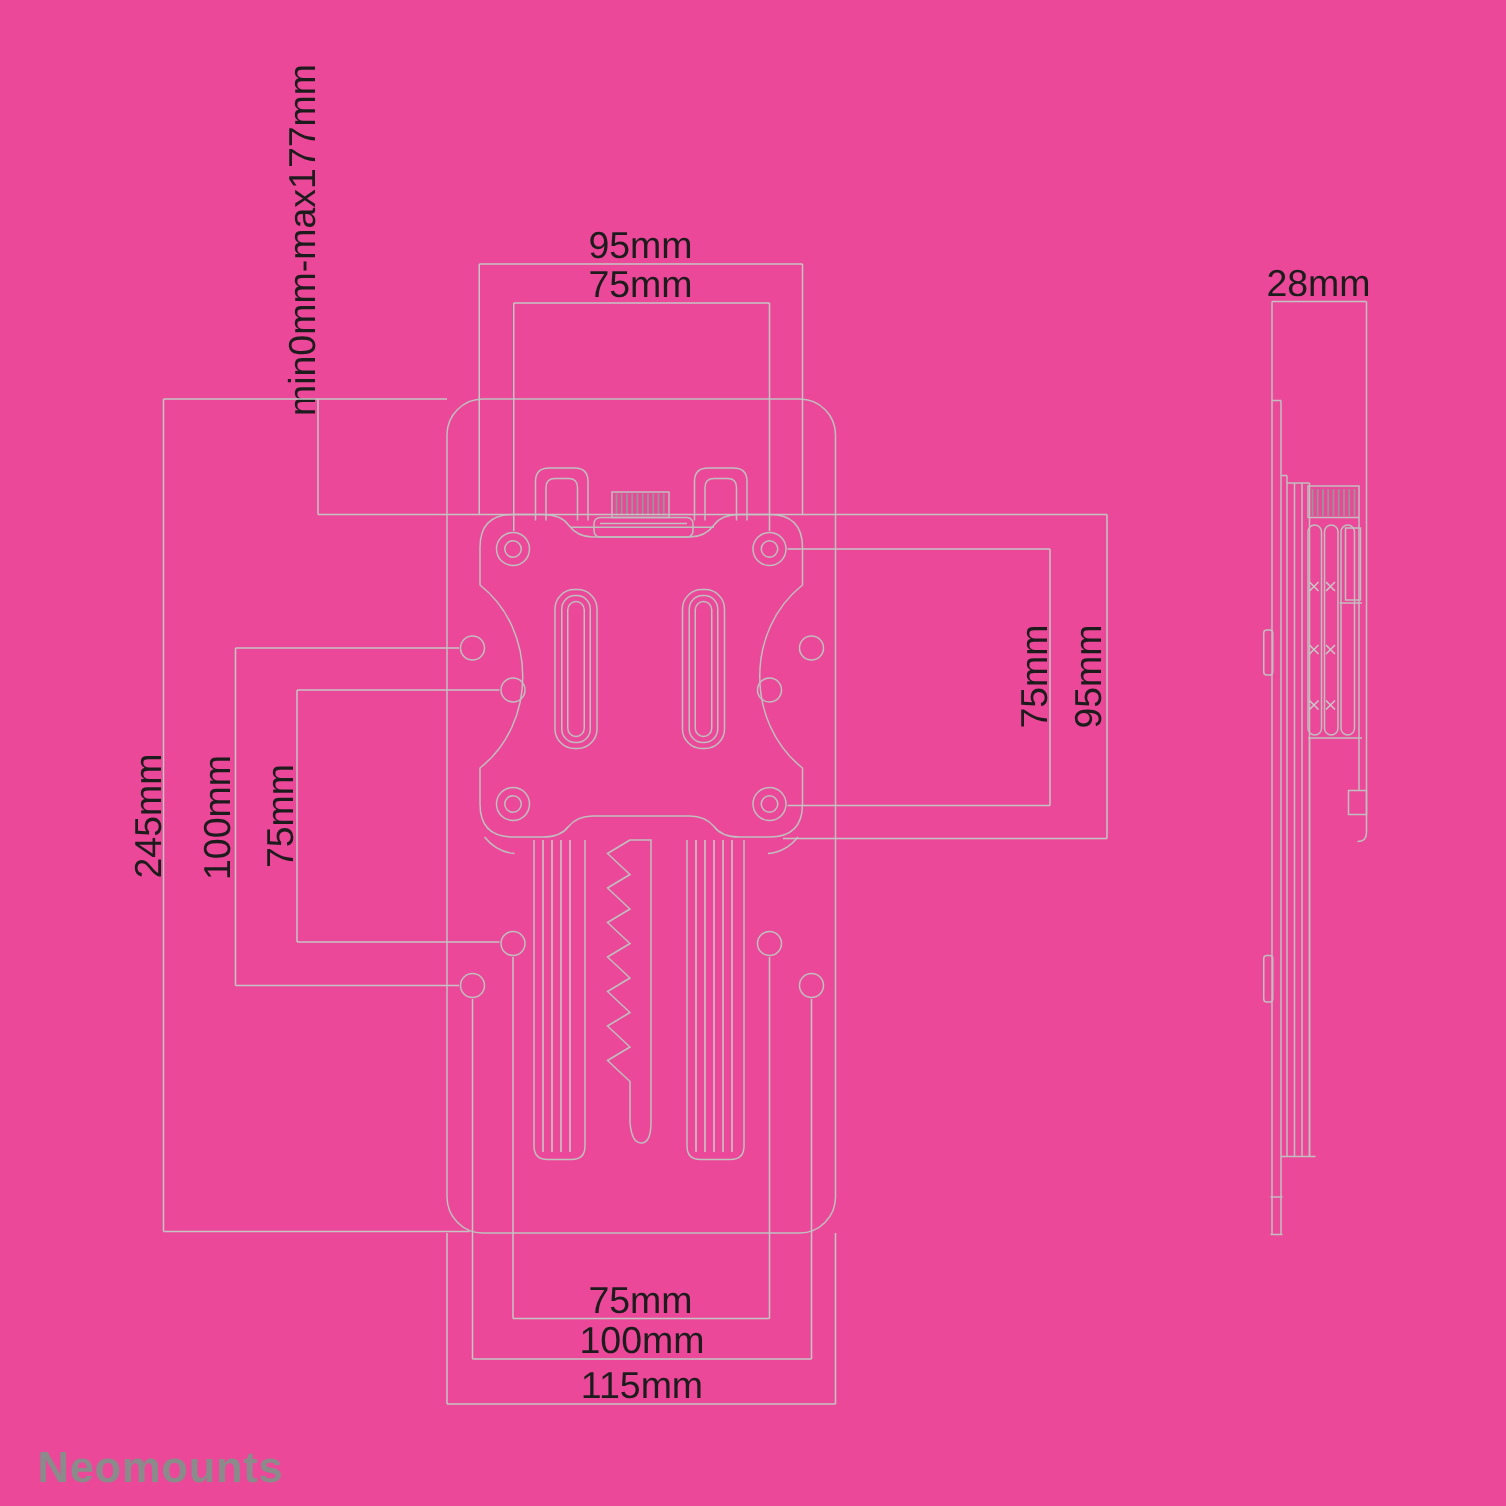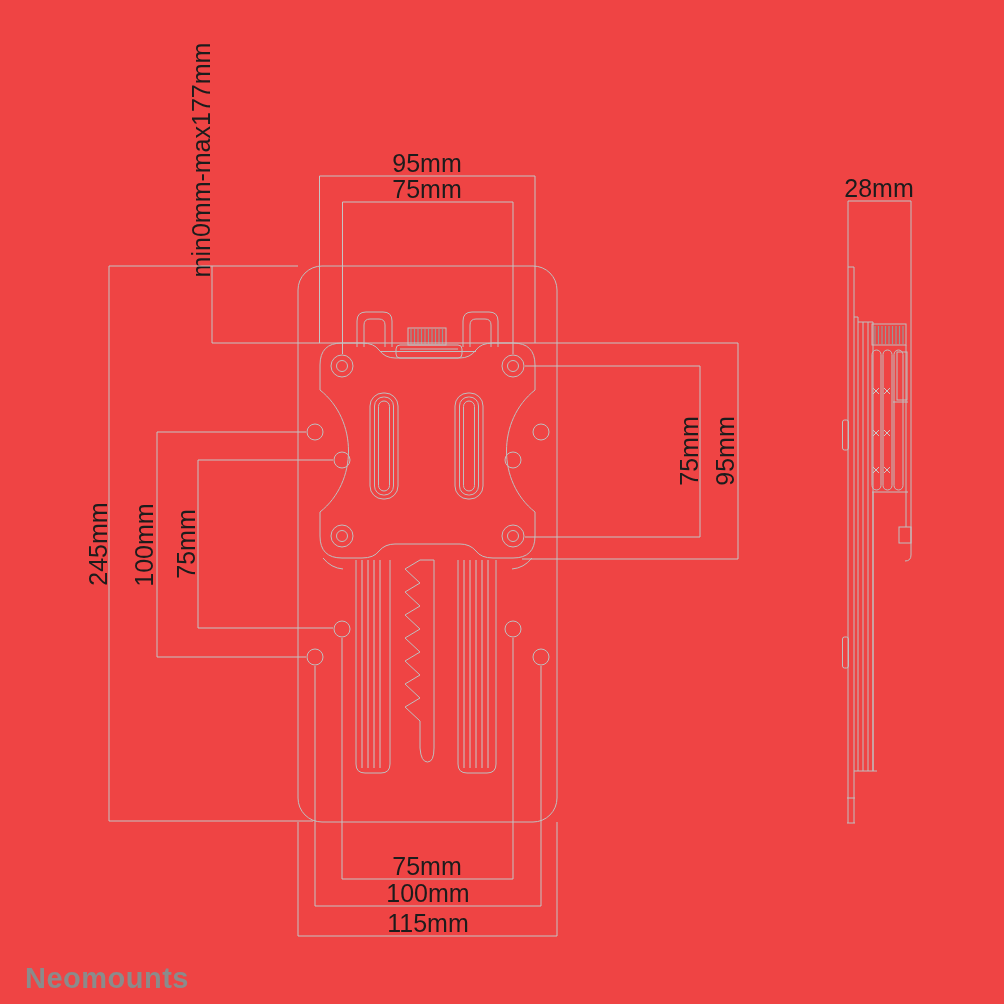--- a/index.html
+++ b/index.html
@@ -1,16 +1,16 @@
 <!DOCTYPE html>
 <html><head>
 <meta charset="utf-8">
 <style>
   html, body { margin: 0; padding: 0; background: #ffffff; }
-  .canvas { position: relative; width: 1004px; height: 1004px; background: #ef4444; overflow: hidden; }
+  .canvas { position: relative; width: 1004px; height: 1004px; background: #ec4899; overflow: hidden; }
   svg { display: block; }
   svg text {
     font-family: "Liberation Sans", sans-serif;
     font-size: 25px;
     fill: #1c1c1c;
   }
   .ln   { fill: none; stroke: #bfbfbf; stroke-width: 1; }
   .ln2  { fill: none; stroke: #c9c9c9; stroke-width: 1; }
   .hatch{ fill: none; stroke: #969696; stroke-width: 1.2; }
   .dim  { fill: none; stroke: #c4c4c4; stroke-width: 1; }

